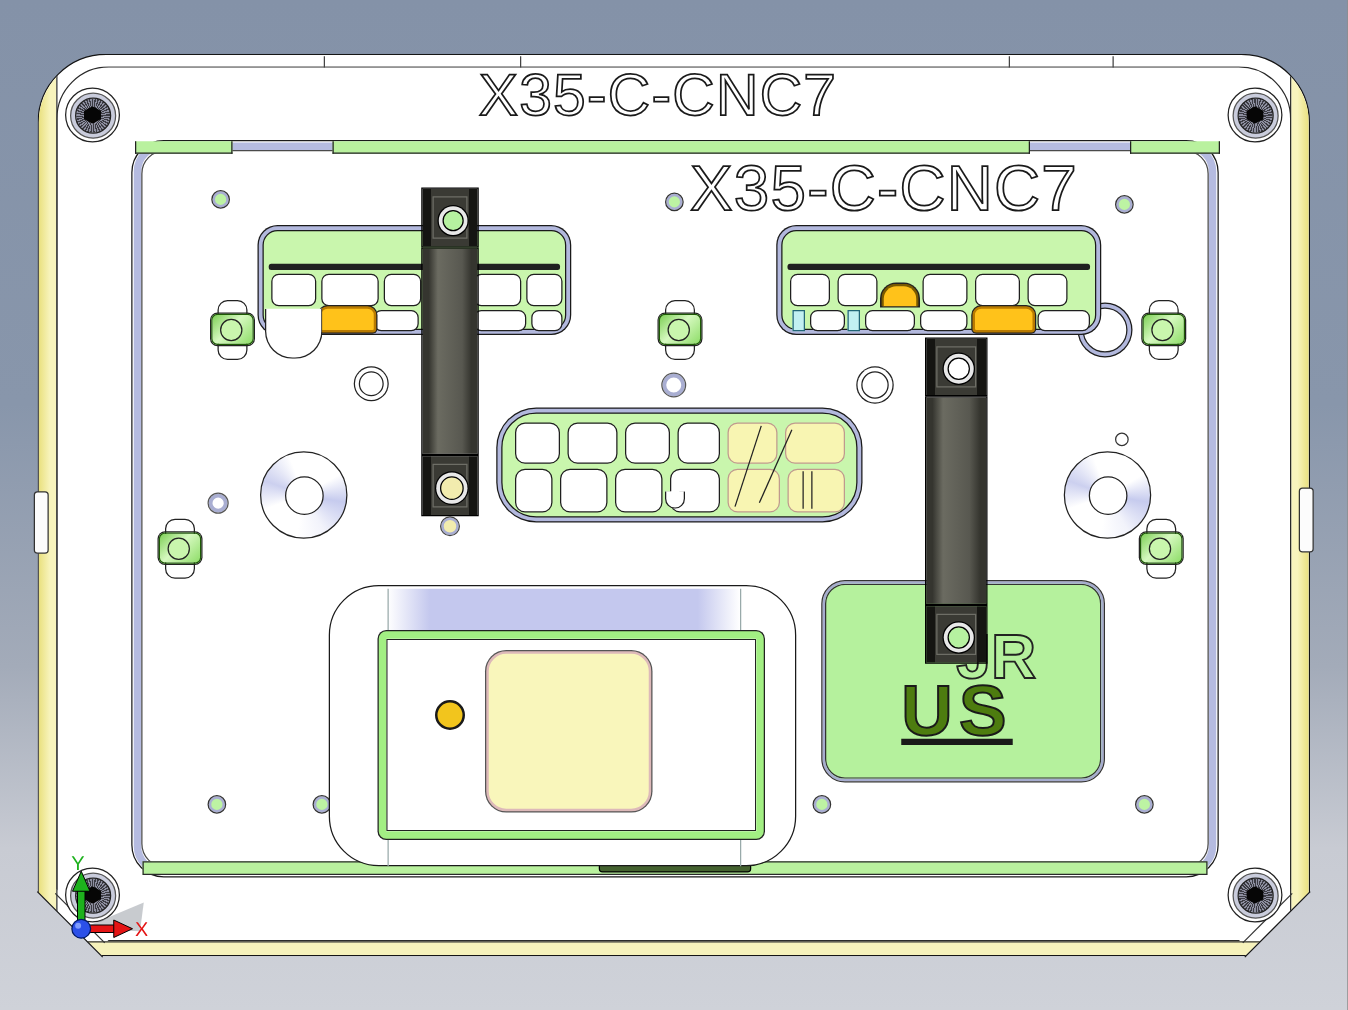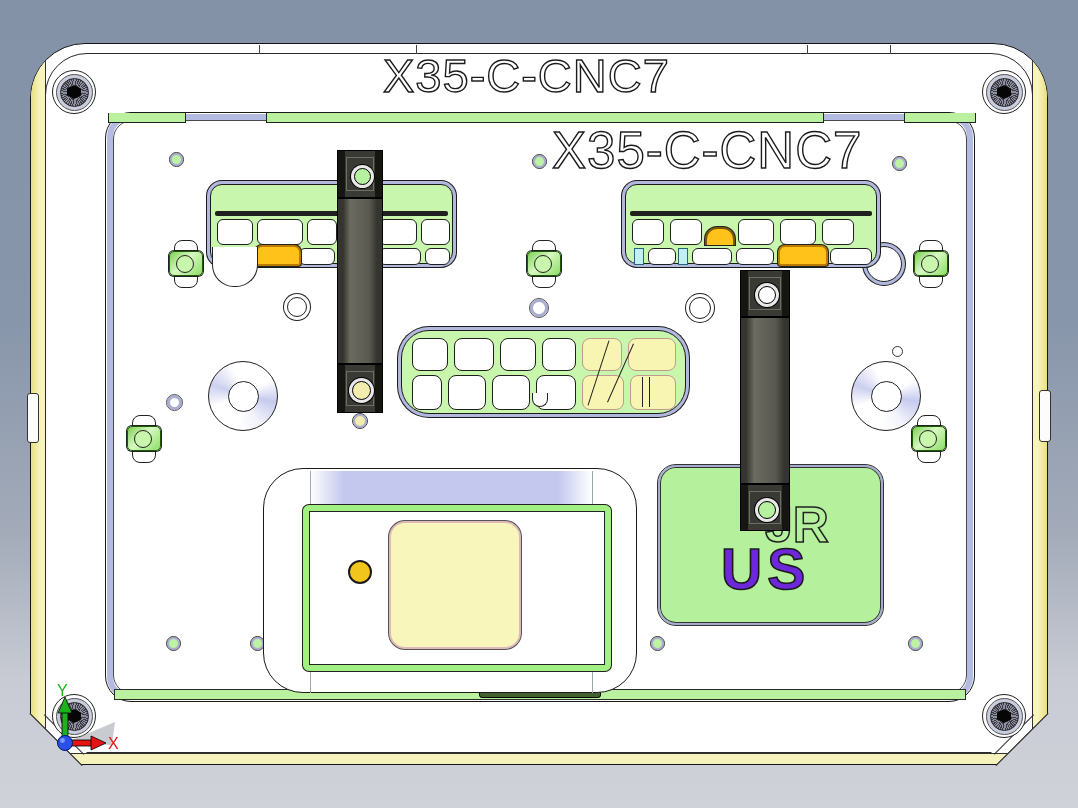--- a/index.html
+++ b/index.html
@@ -4,21 +4,21 @@
 <style>
   html,body{margin:0;padding:0;background:#666;}
   .scene{
     position:relative;width:1078px;height:808px;overflow:hidden;
     background:linear-gradient(180deg,#8492a8 0%,#8896ab 40%,#a3abb9 66%,#c8cbd3 84%,#cfd2d9 100%);
     font-family:"Liberation Sans",sans-serif;
   }
   .a{position:absolute;box-sizing:border-box;}
   .engrave{color:#ffffff;-webkit-text-stroke:1.4px #1a1a1a;white-space:nowrap;line-height:1;}
   .engrave-clear{color:transparent;-webkit-text-stroke:1.5px #222;white-space:nowrap;line-height:1;}
-  .engrave-cyan{color:#6d28d9;-webkit-text-stroke:1.6px #1a1a1a;white-space:nowrap;line-height:1;}
+  .engrave-cyan{color:#4d7c0f;-webkit-text-stroke:1.6px #1a1a1a;white-space:nowrap;line-height:1;text-decoration:underline;}
 
   
   .plate-outer{
     left:30px;top:43px;width:1018px;height:722px;background:#fff;
     border:1.5px solid #151515;border-radius:55px 55px 0 0;overflow:hidden;
     clip-path:polygon(0 0,100% 0,100% calc(100% - 52px),calc(100% - 52px) 100%,52px 100%,0 calc(100% - 52px));
   }
   .edge-left{left:0;top:0;bottom:0;width:15px;background:linear-gradient(90deg,#e9e07e 0%,#f8f4bd 65%);border-right:1px solid #333;}
   .edge-right{right:0;top:0;bottom:0;width:15px;background:linear-gradient(270deg,#e9e07e 0%,#f8f4bd 65%);border-left:1px solid #333;}
   .edge-bottom{left:14px;right:14px;bottom:0;height:11px;background:#f6f2bb;border-top:1px solid #333;}

